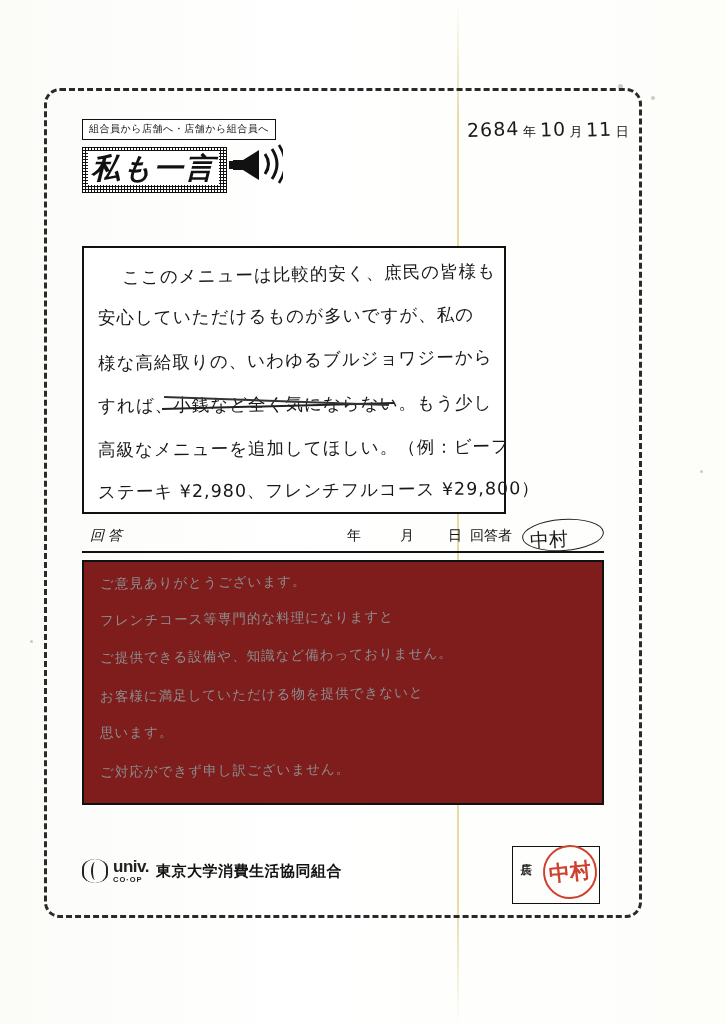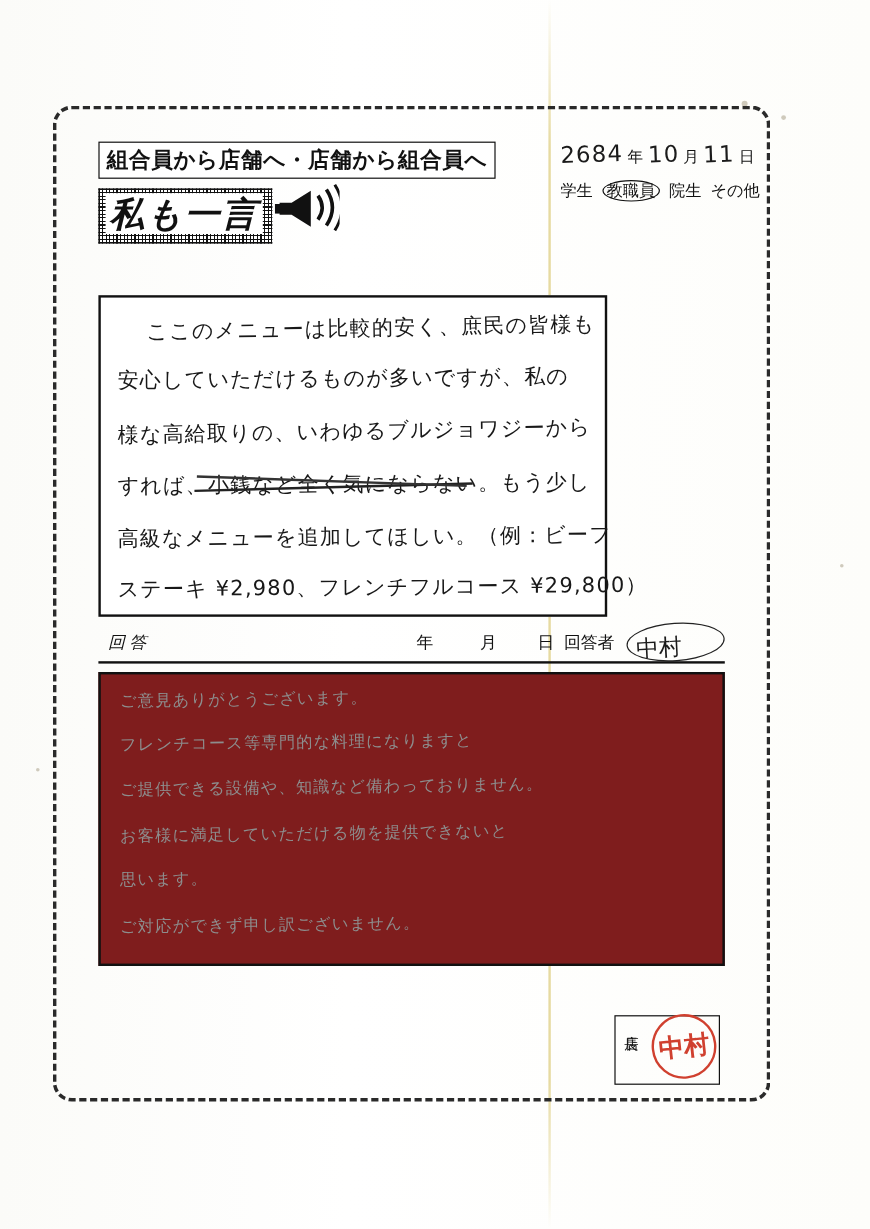--- a/index.html
+++ b/index.html
@@ -18,21 +18,21 @@
   
   .card{
     position:absolute;left:44px;top:88px;width:598px;height:830px;
     border:3px dashed #2a2a2a;border-radius:16px;
     box-sizing:border-box;
   }
 
   
   .hdr{position:absolute;left:82px;top:118px;width:530px;height:110px;}
   .hdr-tagline{
-    font-size:18px;font-weight:bold;color:#111;letter-spacing:.5px;
+    font-size:10px;font-weight:normal;color:#111;letter-spacing:.5px;
     border:1.6px solid #111;display:inline-block;padding:2px 6px 3px 6px;
     background:#fff;
   }
   .logo-wrap{position:relative;margin-top:4px;display:flex;align-items:flex-end;}
   .logo-box{
     background-image:
       repeating-linear-gradient(0deg,#111 0 1px,transparent 1px 3px),
       repeating-linear-gradient(90deg,#111 0 1px,transparent 1px 3px);
     background-color:#fff;
     padding:2px 8px 4px 6px;
@@ -166,26 +166,20 @@
   <div class="hdr-right">
     <div class="row-date">
       <span class="hand num">2684</span>
       <span>年</span>
       <span class="hand num">10</span>
       <span>月</span>
       <span class="hand num">11</span>
       <span>日</span>
     </div>
 
-    <div class="row-aff">
-      <span>学生</span>&nbsp;
-      <span class="circled">教職員</span>&nbsp;
-      <span>院生</span>&nbsp;
-      <span>その他</span>
-    </div>
 
   </div>
 </div>
 
 <div class="opinion-box">
   <div class="hw l" style="top:4px;left:38px;transform:rotate(-1deg);">ここのメニューは比較的安く、庶民の皆様も</div>
   <div class="hw l" style="top:46px;transform:rotate(-0.5deg);">安心していただけるものが多いですが、私の</div>
   <div class="hw l" style="top:90px;transform:rotate(-1deg);">様な高給取りの、いわゆるブルジョワジーから</div>
   <div class="hw l" style="top:134px;transform:rotate(-0.5deg);">すれば、小銭など全く気にならない。もう少し</div>
   <div class="strike" style="left:78px;top:157px;width:232px;"></div>
@@ -209,18 +203,26 @@
 <div class="reply-box">
   <div class="hw2" style="top:12px;transform:rotate(-0.8deg);">ご意見ありがとうございます。</div>
   <div class="hw2" style="top:48px;transform:rotate(-0.8deg);">フレンチコース等専門的な料理になりますと</div>
   <div class="hw2" style="top:85px;transform:rotate(-0.8deg);">ご提供できる設備や、知識など備わっておりません。</div>
   <div class="hw2" style="top:124px;transform:rotate(-0.8deg);">お客様に満足していただける物を提供できないと</div>
   <div class="hw2" style="top:162px;transform:rotate(-0.8deg);">思います。</div>
   <div class="hw2" style="top:200px;transform:rotate(-0.8deg);">ご対応ができず申し訳ございません。</div>
 </div>
 
 <div class="footer">
+  <div class="coop-logo">
+    <div class="coop-mark"></div>
+    <div>
+      <div class="coop-univ">univ.</div>
+      <div class="coop-sub">CO·OP</div>
+    </div>
+    <div class="coop-name">東京大学消費生活協同組合</div>
+  </div>
 
   <div class="stamp-box">
     <div class="stamp-label">店長</div>
     <div class="hanko">中村</div>
   </div>
 </div>
 
 </body></html>

